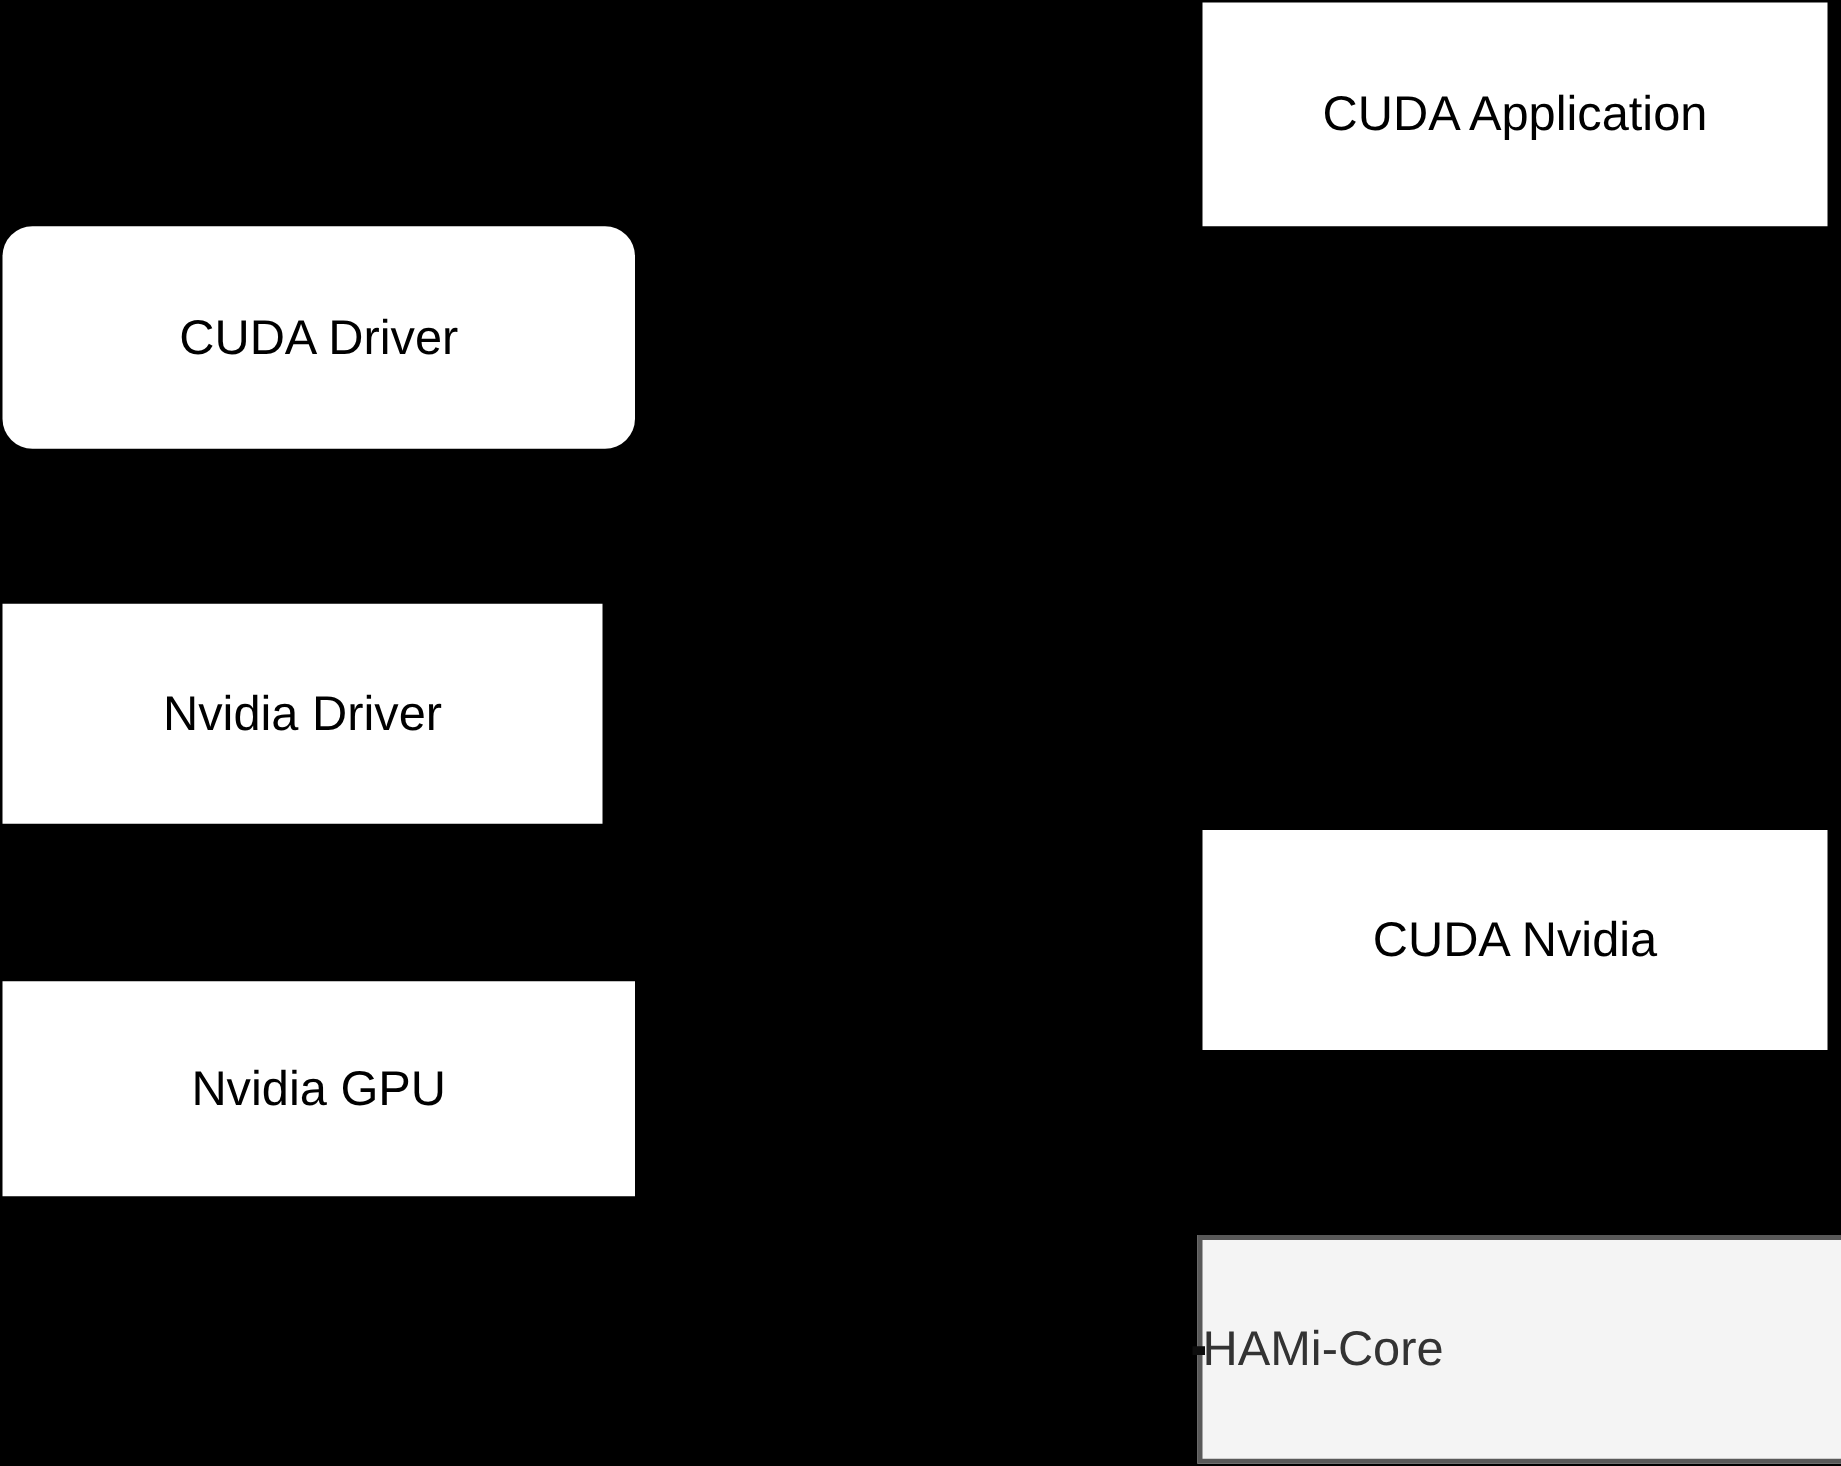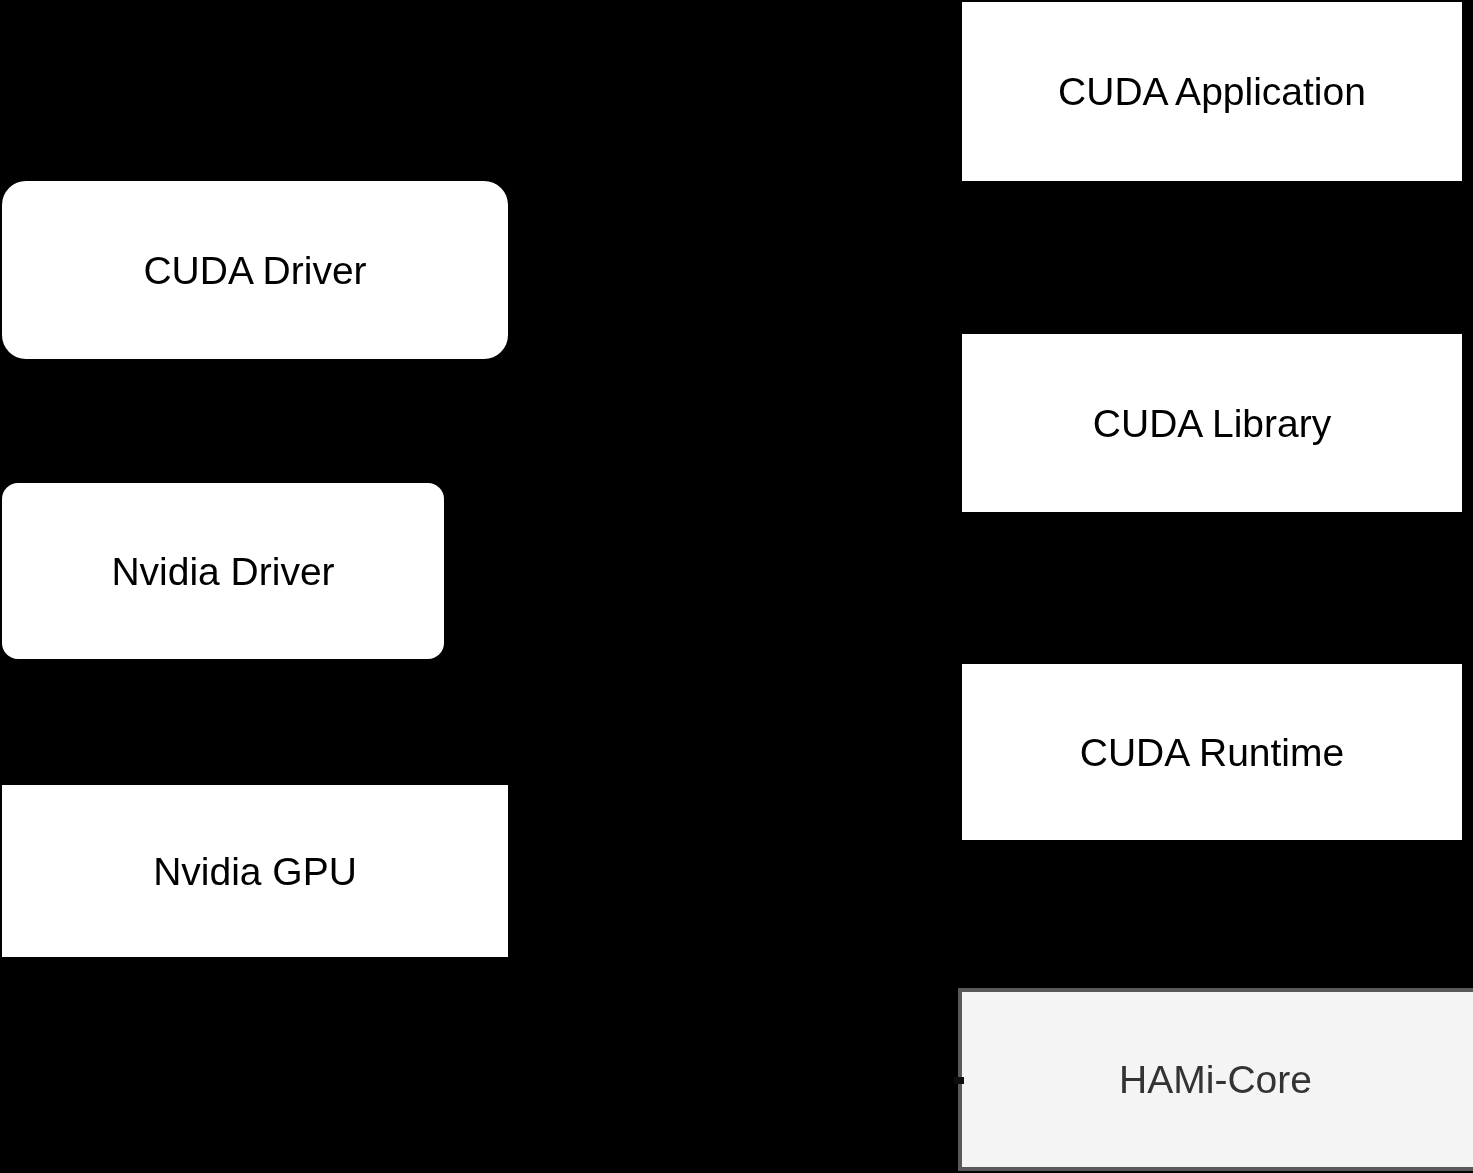--- a/index.html
+++ b/index.html
@@ -25,42 +25,42 @@
     display: flex;
     align-items: center;
     justify-content: center;
     font-size: 39px;
     line-height: 1;
     letter-spacing: 0px;
     white-space: nowrap;
   }
   
   .node-cuda-driver   { left: 2px;   top: 181px; width: 506px; height: 178px; border-radius: 24px; }
-  .node-nvidia-driver { left: 2px;   top: 483px; width: 442px; height: 176px; border-radius: 16px; }
+  .node-nvidia-driver { left: 2px;   top: 483px; width: 480px; height: 176px; }
   .node-nvidia-gpu    { left: 2px;   top: 785px; width: 506px; height: 172px; }
   
   .node-cuda-application { left: 962px; top: 2px;   width: 500px; height: 179px; }
   .node-cuda-library     { left: 962px; top: 334px; width: 500px; height: 178px; }
   .node-cuda-runtime     { left: 962px; top: 664px; width: 500px; height: 176px; }
   
   .node-hami-core {
     left: 958px;
     top: 988px;
     width: 560px;
     height: 175px;
     background: #f4f4f4;
     border: 4px solid #595959;
     color: #333333;
     justify-content: flex-start;
   }
   .node-hami-core .label-inner {
     position: absolute;
     left: 0;
     width: 507px; 
-    text-align: center;
+    text-align: left;
   }
   
   .arrow-tip {
     position: absolute;
     left: 954px;
     top: 1077px;
     width: 10px;
     height: 7px;
     background: #0d0d0d;
     z-index: 2;
@@ -80,26 +80,23 @@
   </div>
 
   <div class="node node-nvidia-gpu">
     <span class="label">Nvidia GPU</span>
   </div>
 
   <div class="node node-cuda-application">
     <span class="label">CUDA Application</span>
   </div>
 
-  <div class="node node-cuda-library">
-    <span class="label">CUDA Library</span>
-  </div>
 
   <div class="node node-cuda-runtime">
-    <span class="label">CUDA Runtime</span>
+    <span class="label">CUDA Nvidia</span>
   </div>
 
   <div class="node node-hami-core">
     <span class="label label-inner">HAMi-Core</span>
   </div>
 
   <div class="arrow-tip"></div>
 
 </div>
 

